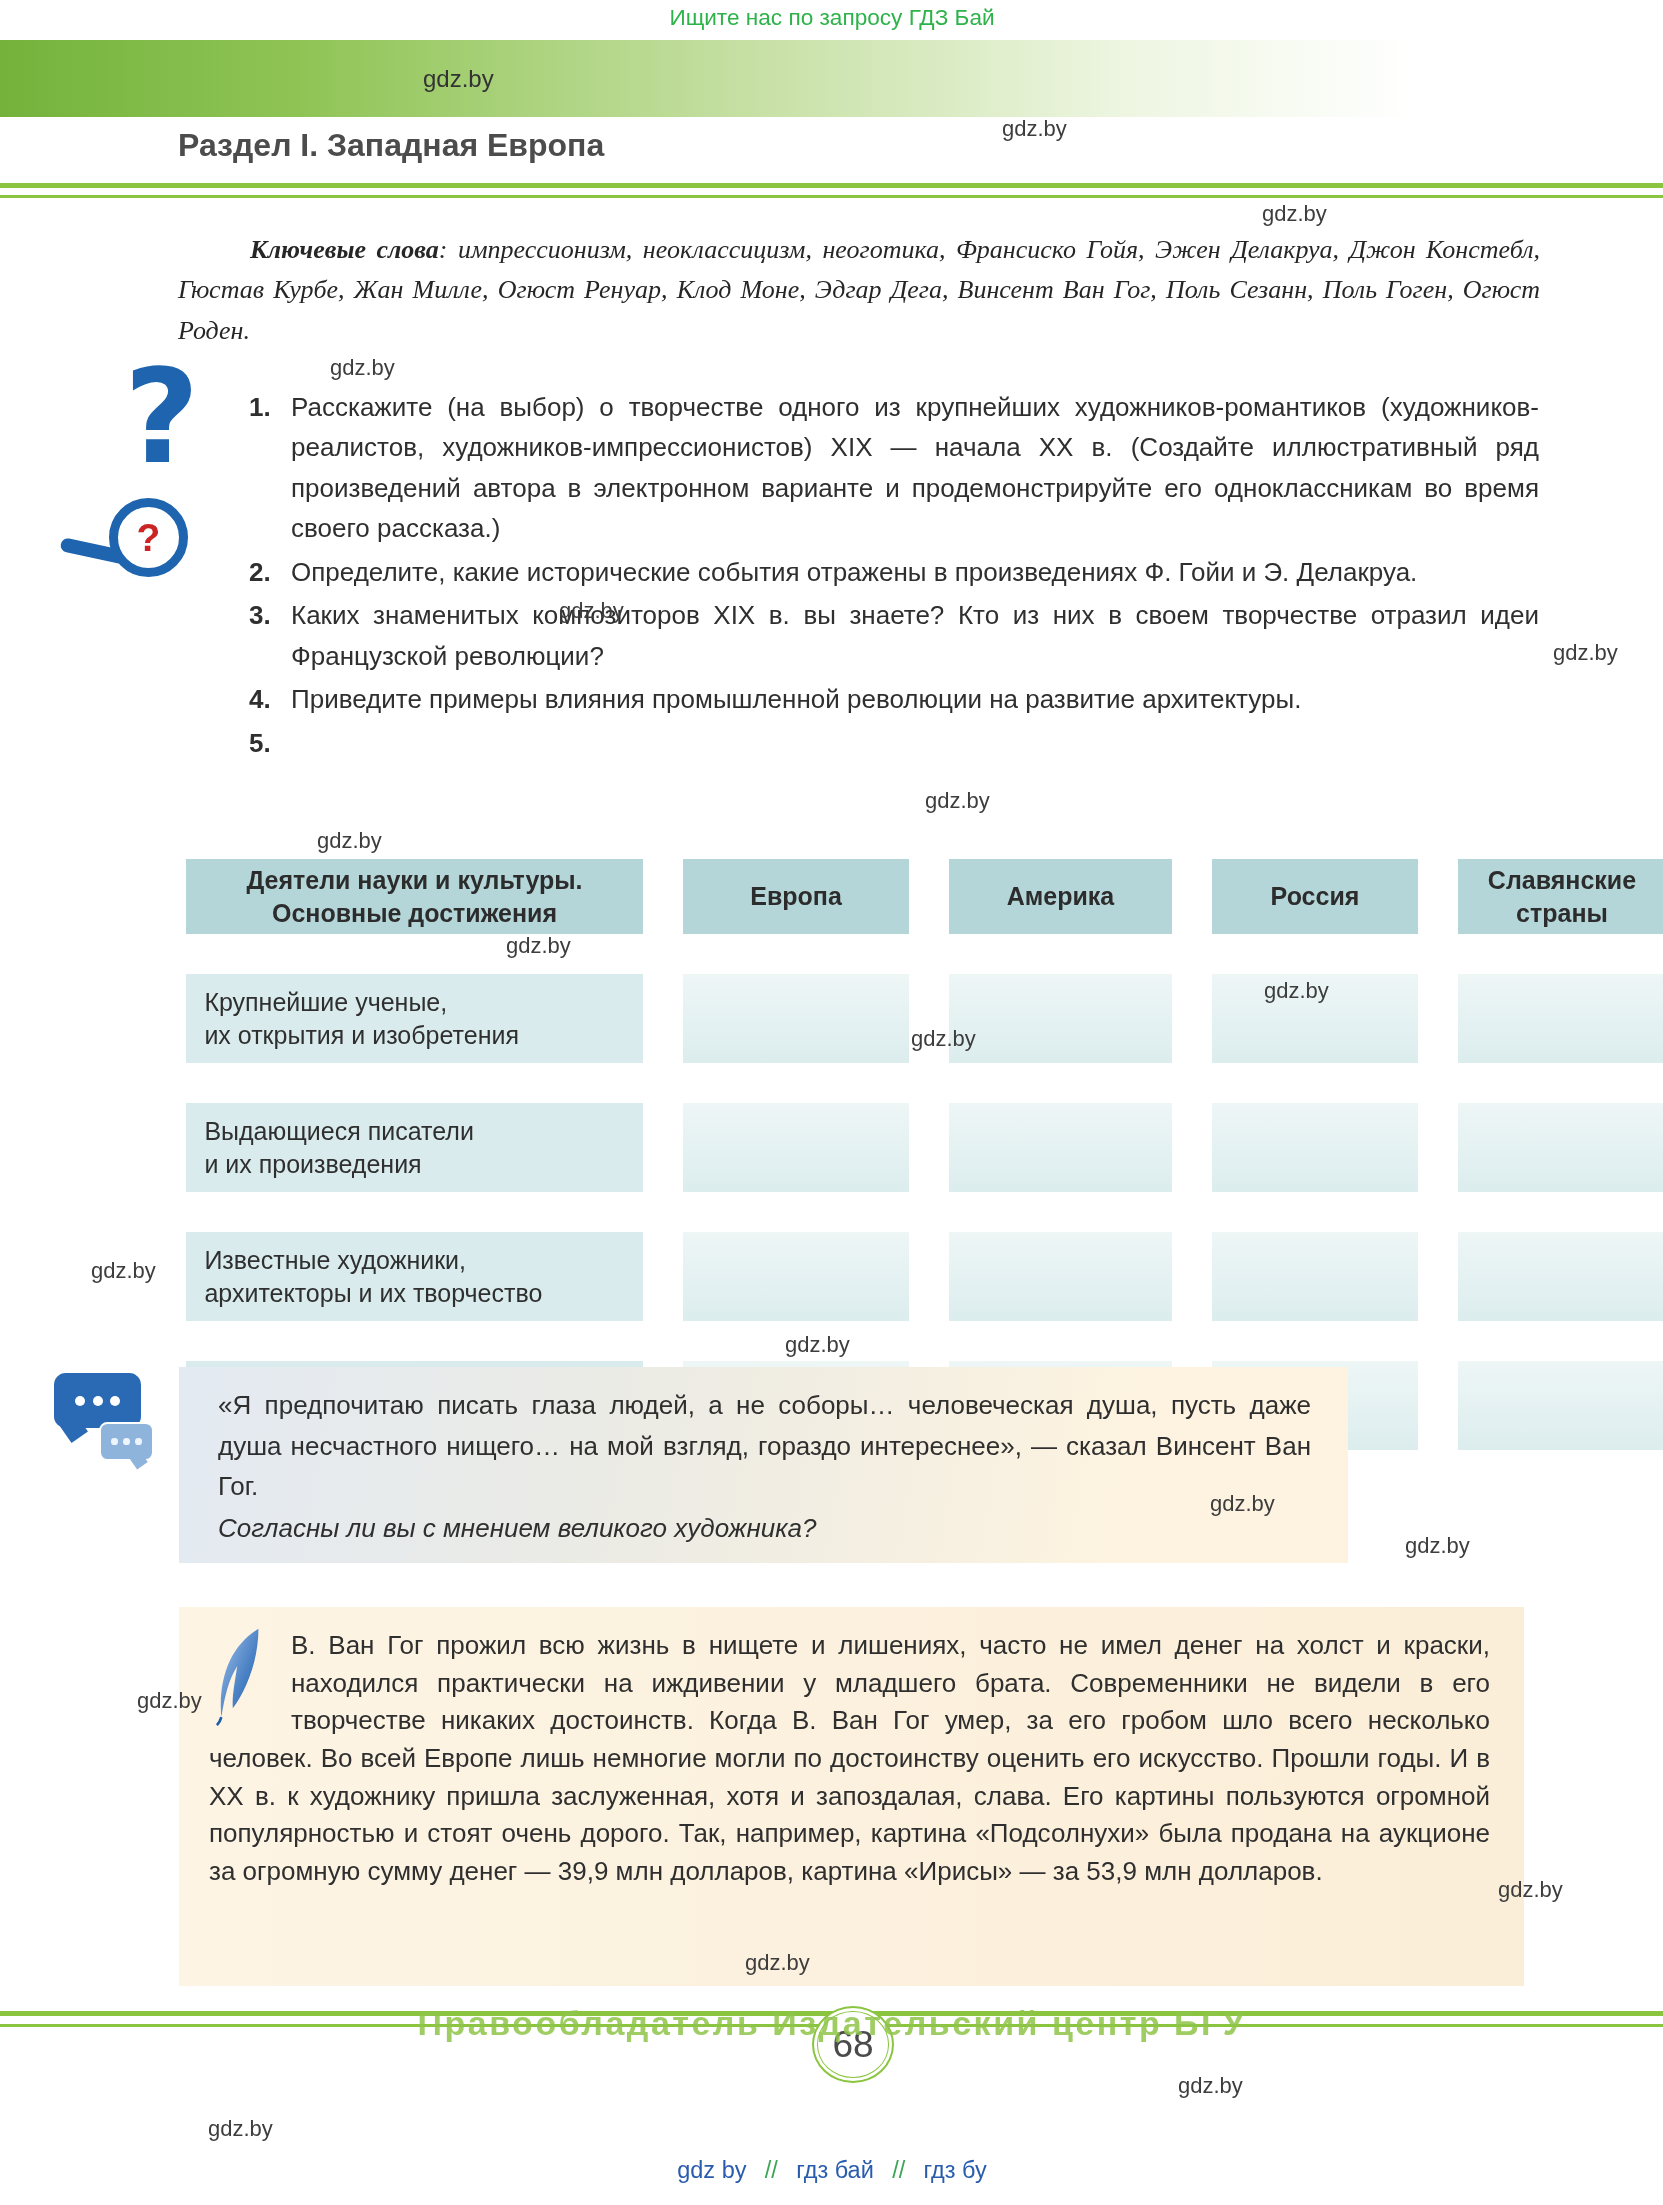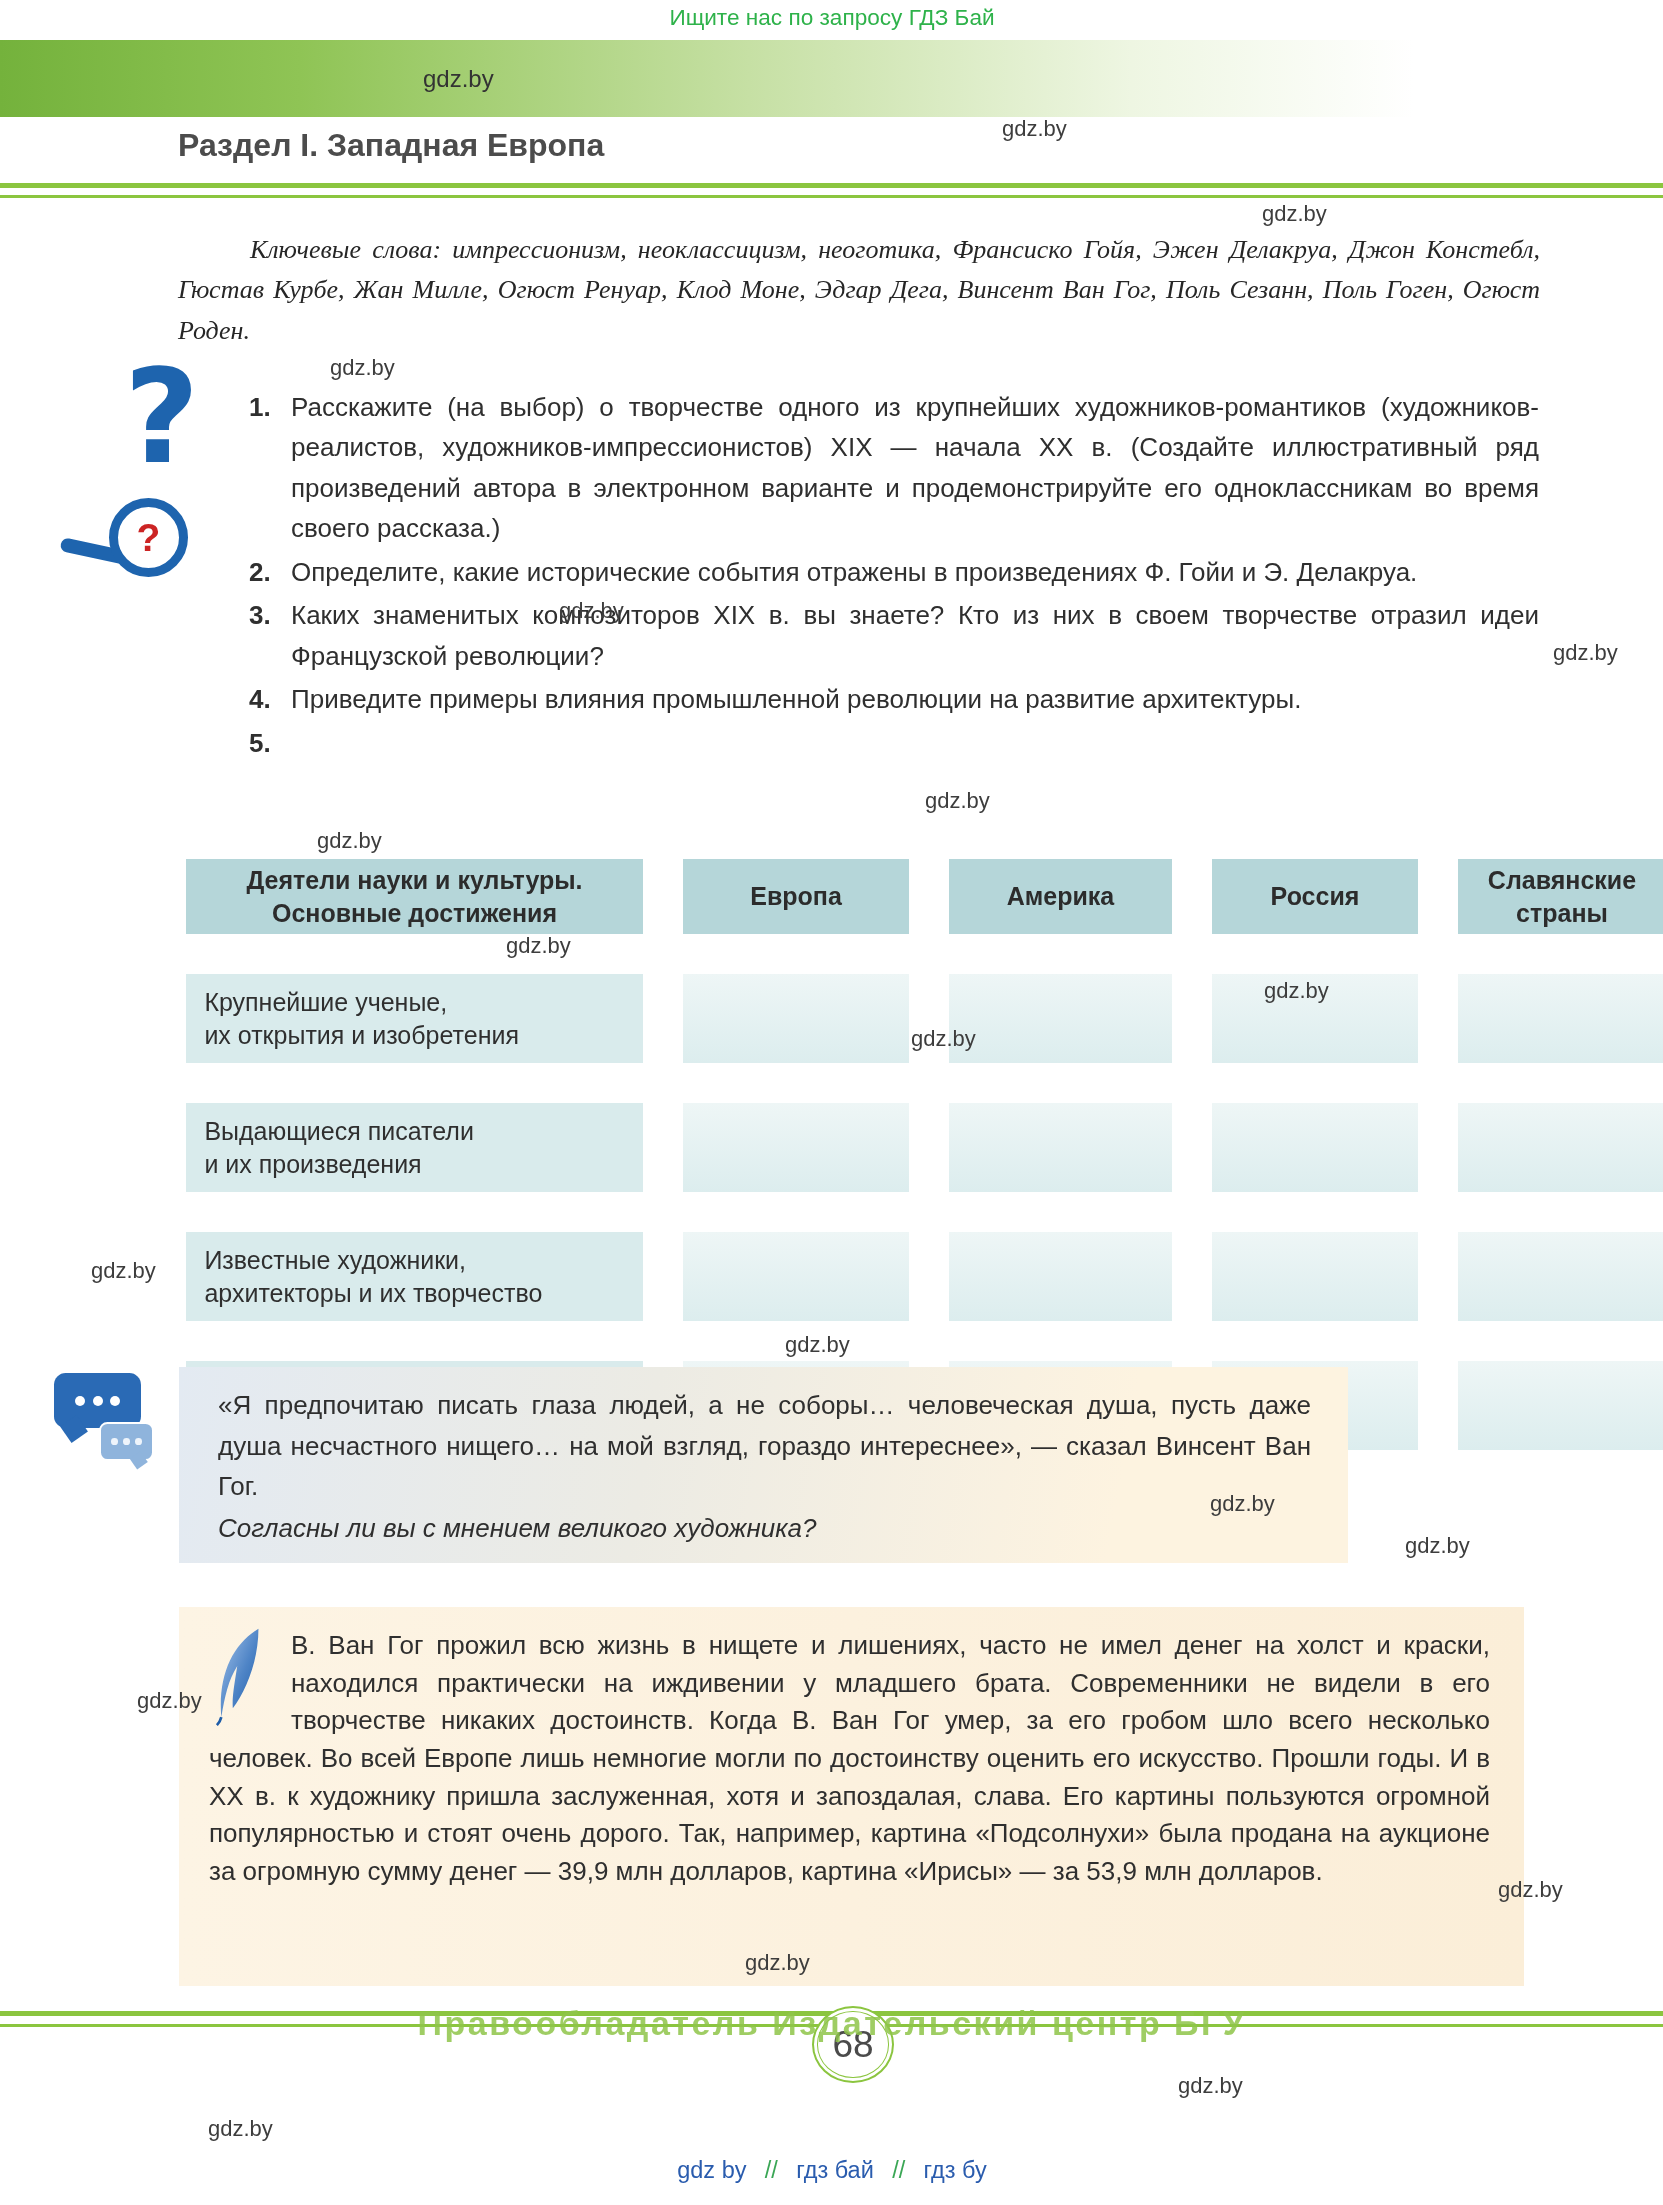--- a/index.html
+++ b/index.html
@@ -22,21 +22,21 @@
 
   .rule { position:absolute; left:0; width:100%; background:#8bc53f; }
   .rule.r1 { top:183px; height:5px; }
   .rule.r2 { top:195px; height:2.5px; }
   .rule.r3 { top:2011px; height:5px; }
   .rule.r4 { top:2024px; height:2.5px; }
 
   .keywords { position:absolute; left:178px; top:230px; width:1362px;
     font-family:"Liberation Serif", serif; font-style:italic; font-size:26px;
     line-height:1.55; text-align:justify; text-indent:72px; color:#262626; }
-  .kw-label { font-weight:normal; }
+  .kw-label { font-weight:bold; }
 
   .big-q { position:absolute; left:124px; top:352px; font-size:130px; line-height:1;
     font-weight:bold; color:#1e64ae; font-family:"DejaVu Sans", sans-serif; }
   .mag-handle { position:absolute; left:60px; top:545px; width:77px; height:14.3px;
     background:#1e64ae; border-radius:7.5px; transform:rotate(12deg); }
   .mag-lens { position:absolute; left:109px; top:498px; width:79px; height:79px;
     background:#fff; border:9.2px solid #1e64ae; border-radius:50%;
     display:flex; align-items:center; justify-content:center;
     font-size:39px; font-weight:bold; color:#cc2424; }
 

